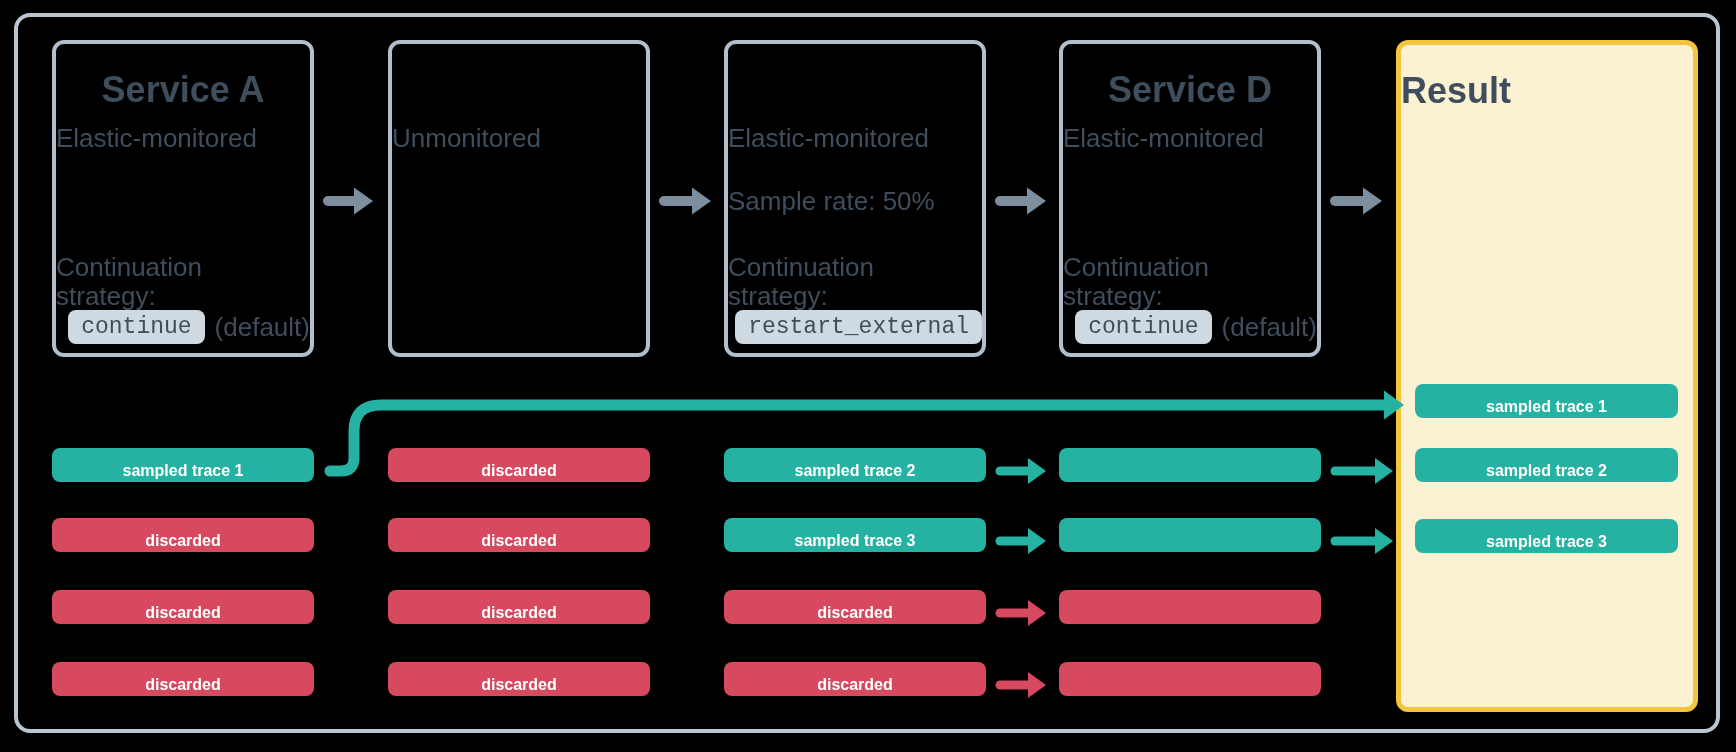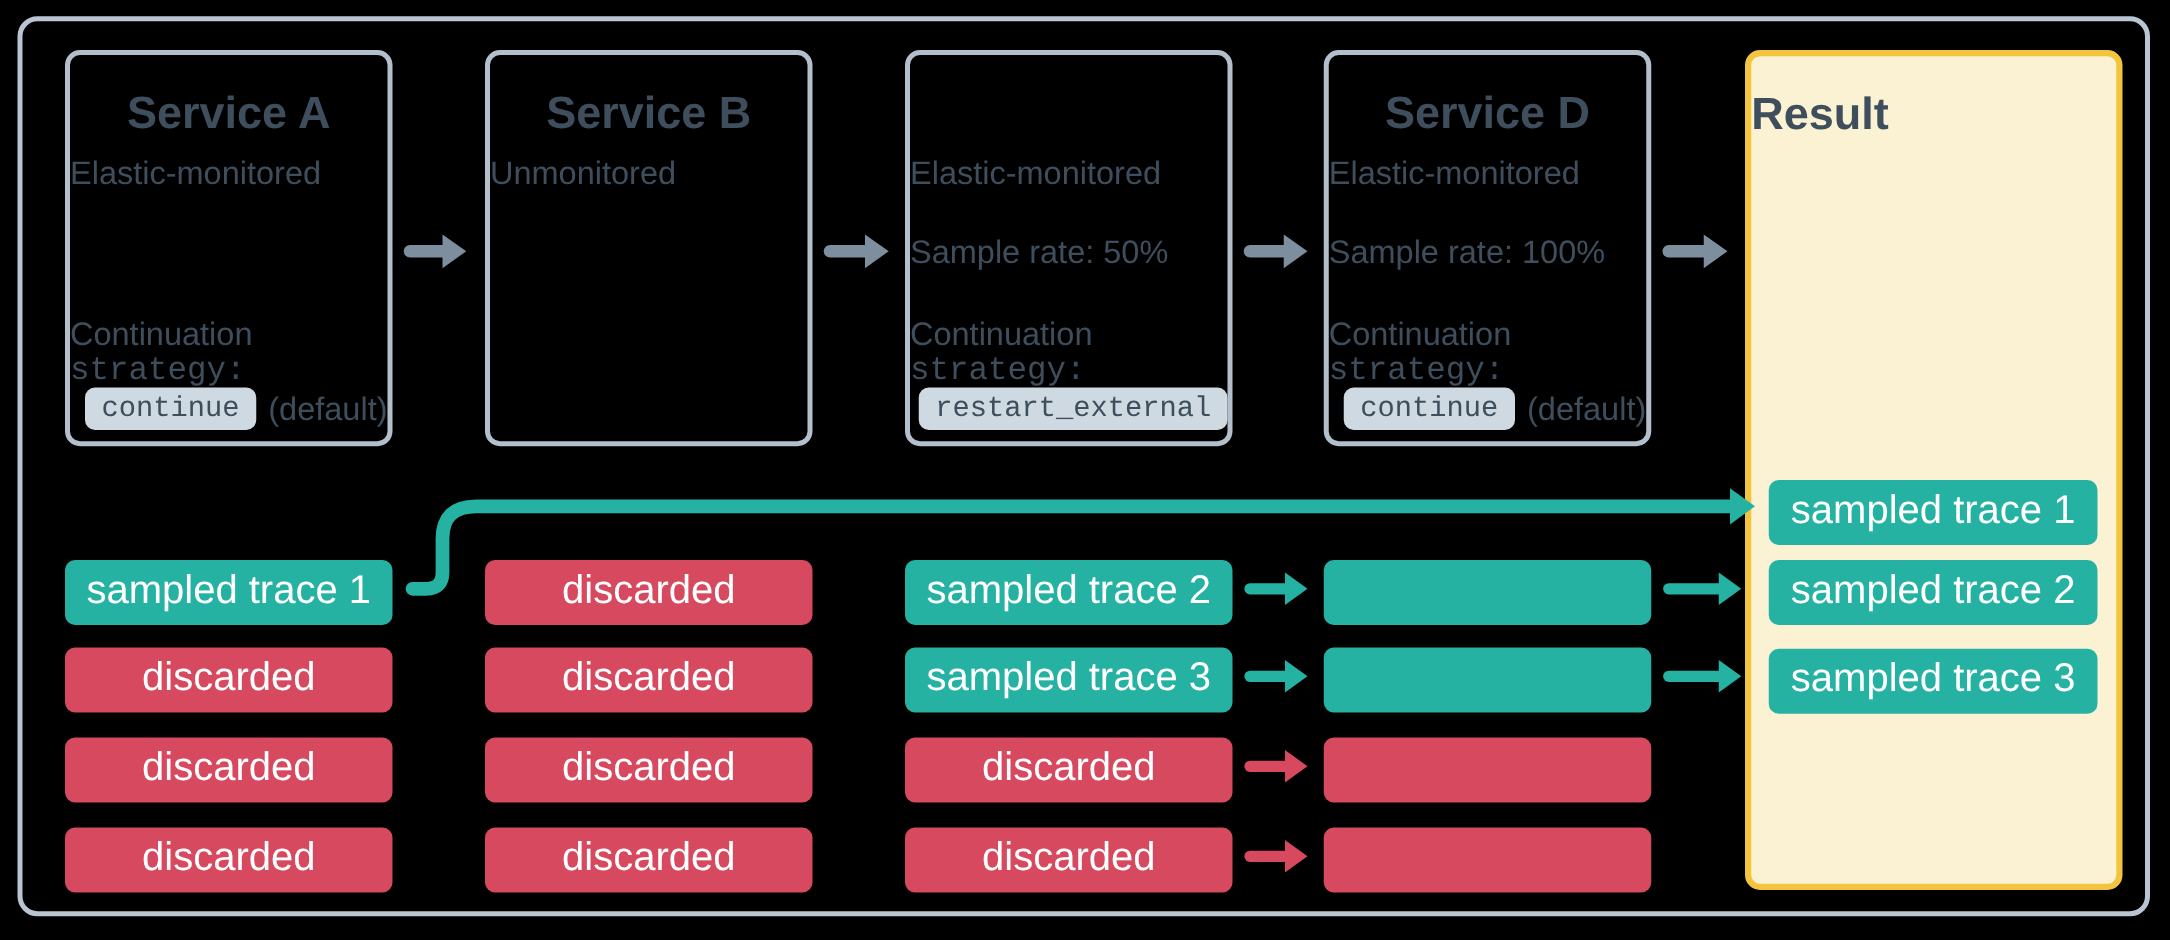--- a/index.html
+++ b/index.html
@@ -17,41 +17,41 @@
     position:absolute;top:40px;width:262px;height:317px;box-sizing:border-box;
     border:4px solid var(--box-border);border-radius:12px;color:var(--text);
   }
   .box-title{position:absolute;left:0;right:0;top:24px;height:44px;line-height:44px;
     text-align:center;font-size:36px;font-weight:bold;}
   .box-line{position:absolute;left:0;right:0;height:28px;line-height:28px;
     font-size:26px;font-weight:500;}
   .line-monitoring{top:80px;}
   .line-sample{top:143px;}
   .line-cont1{top:209px;}
-  .line-cont2{top:238px;font-family:Liberation Mono, monospace;}
+  .line-cont2{top:238px;}
   .chip-row{position:absolute;left:0;right:0;top:262px;height:38px;text-align:right;
     font-size:26px;line-height:38px;white-space:nowrap;}
   .chip{
     display:inline-block;background:var(--chip-bg);color:var(--text);
     font-family:"Liberation Mono","DejaVu Sans Mono",monospace;font-size:23px;
     line-height:34px;height:34px;padding:0 13px;border-radius:8px;vertical-align:middle;
   }
   .chip-suffix{margin-left:10px;font-weight:500;vertical-align:middle;}
   .chip-suffix:empty{display:none;}
   
   #result-box{
     position:absolute;left:1396px;top:40px;width:302px;height:672px;box-sizing:border-box;
     background:var(--result-bg);border:5px solid var(--result-border);border-radius:12px;
   }
   #result-title{position:absolute;left:0;right:0;top:24px;height:44px;line-height:44px;
     font-size:36px;font-weight:bold;color:var(--text);}
   
   .trace-pill,.result-pill{
-    position:absolute;height:52px;border-radius:8px;color:var(--pill-text);
-    font-size:32px;font-weight:400;line-height:46px;text-align:center;box-sizing:border-box;
+    position:absolute;height:34px;border-radius:8px;color:var(--pill-text);
+    font-size:16px;font-weight:700;line-height:46px;text-align:center;box-sizing:border-box;
   }
   .sampled{background:var(--sampled);}
   .discarded{background:var(--discarded);}
   .trace-pill{width:262px;}
   .result-pill{left:1415px;width:263px;}
   .result-pill.r0{top:384px;}
   .result-pill.r1{top:448px;}
   .result-pill.r2{top:519px;}
   #arrow-layer{position:absolute;left:0;top:0;pointer-events:none;}
 </style>
@@ -65,38 +65,36 @@
     <div class="box-title">Service A</div>
     <div class="box-line line-monitoring">Elastic-monitored</div>
     <div class="box-line line-cont1">Continuation</div>
     <div class="box-line line-cont2">strategy:</div>
     <div class="chip-row">
       <span class="chip">continue</span><span class="chip-suffix">(default)</span>
     </div>
   </div>
 
   <div class="service-box" style="left:388px">
-    <div class="box-title">Service B</div>
     <div class="box-line line-monitoring">Unmonitored</div>
   </div>
 
   <div class="service-box" style="left:724px">
     <div class="box-line line-monitoring">Elastic-monitored</div>
     <div class="box-line line-sample">Sample rate: 50%</div>
     <div class="box-line line-cont1">Continuation</div>
     <div class="box-line line-cont2">strategy:</div>
     <div class="chip-row">
       <span class="chip">restart_external</span>
     </div>
   </div>
 
   <div class="service-box" style="left:1059px">
     <div class="box-title">Service D</div>
     <div class="box-line line-monitoring">Elastic-monitored</div>
-    <div class="box-line line-sample">Sample rate: 100%</div>
     <div class="box-line line-cont1">Continuation</div>
     <div class="box-line line-cont2">strategy:</div>
     <div class="chip-row">
       <span class="chip">continue</span><span class="chip-suffix">(default)</span>
     </div>
   </div>
 
   <div id="result-box">
     <div id="result-title">Result</div>
   </div>

